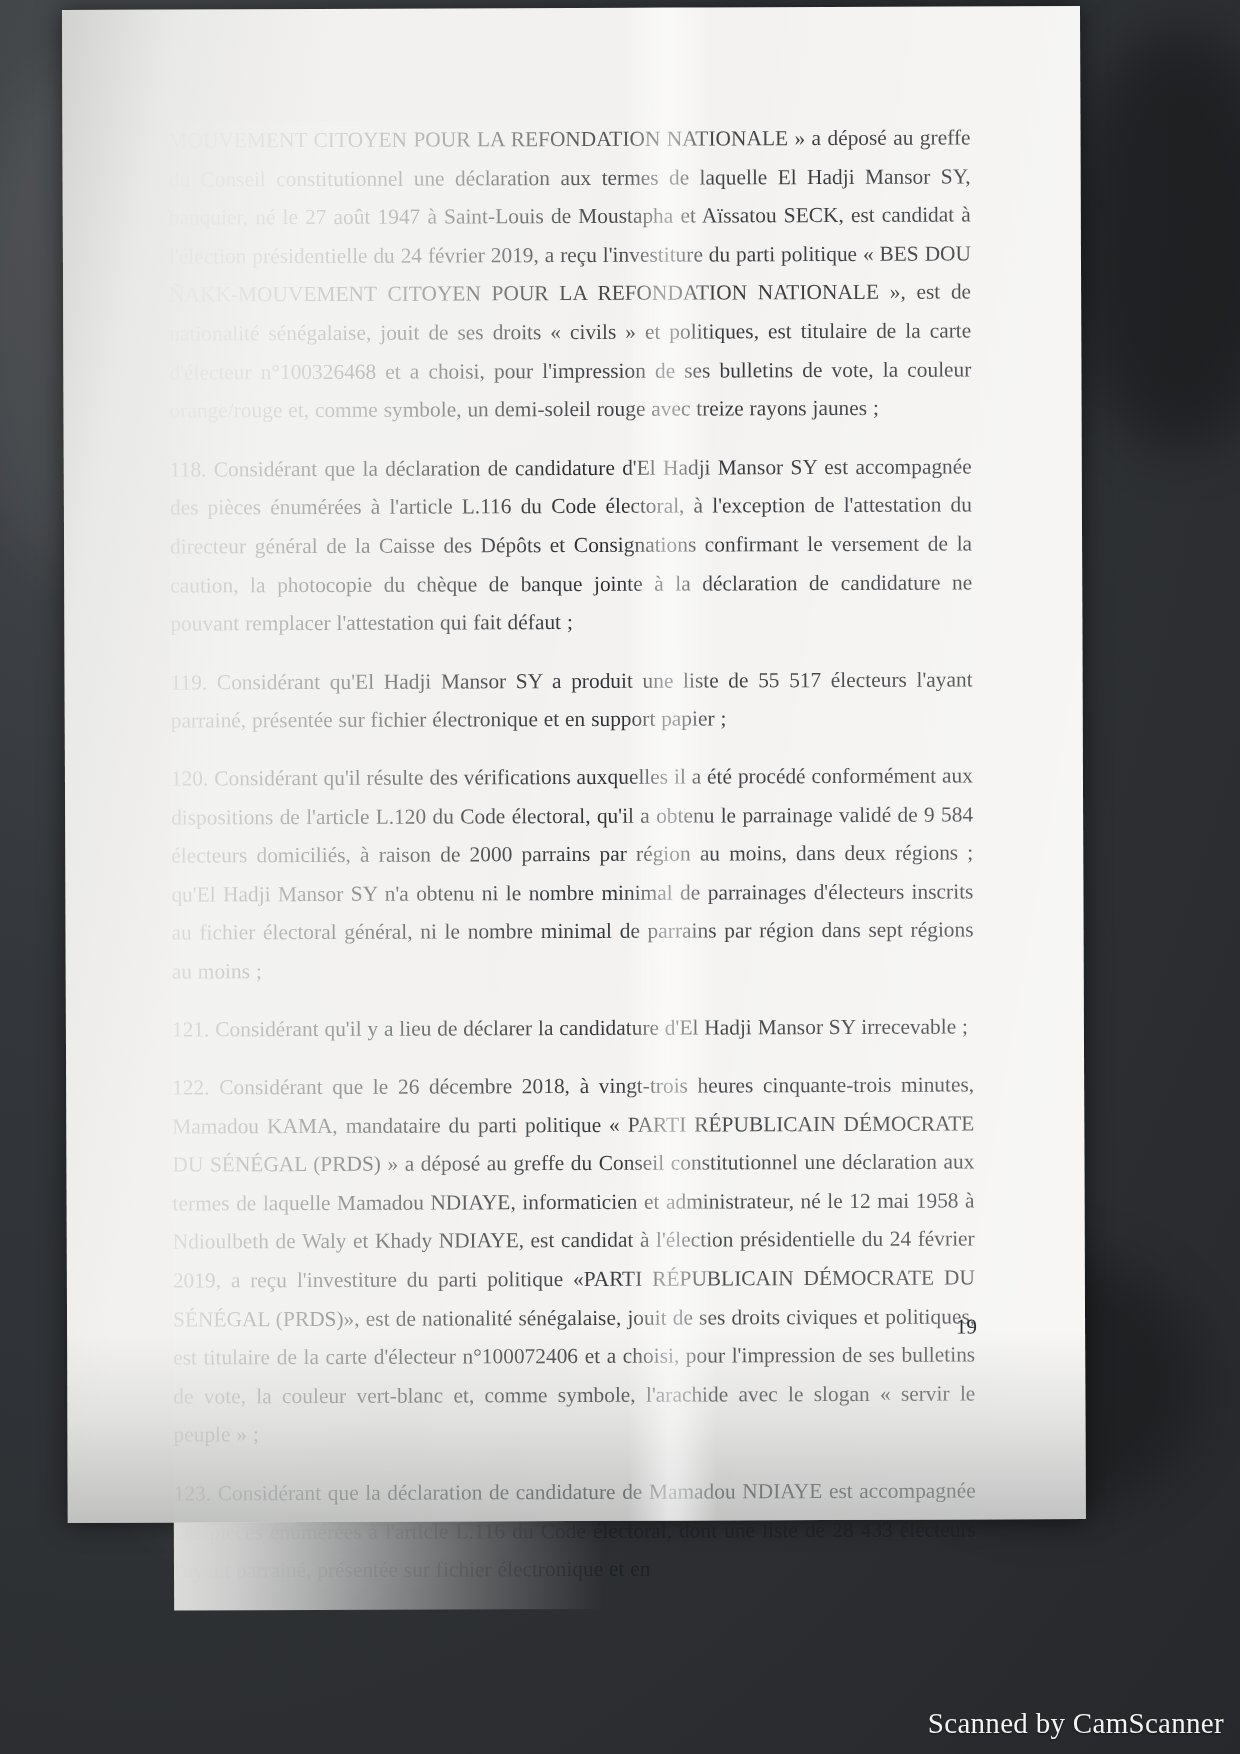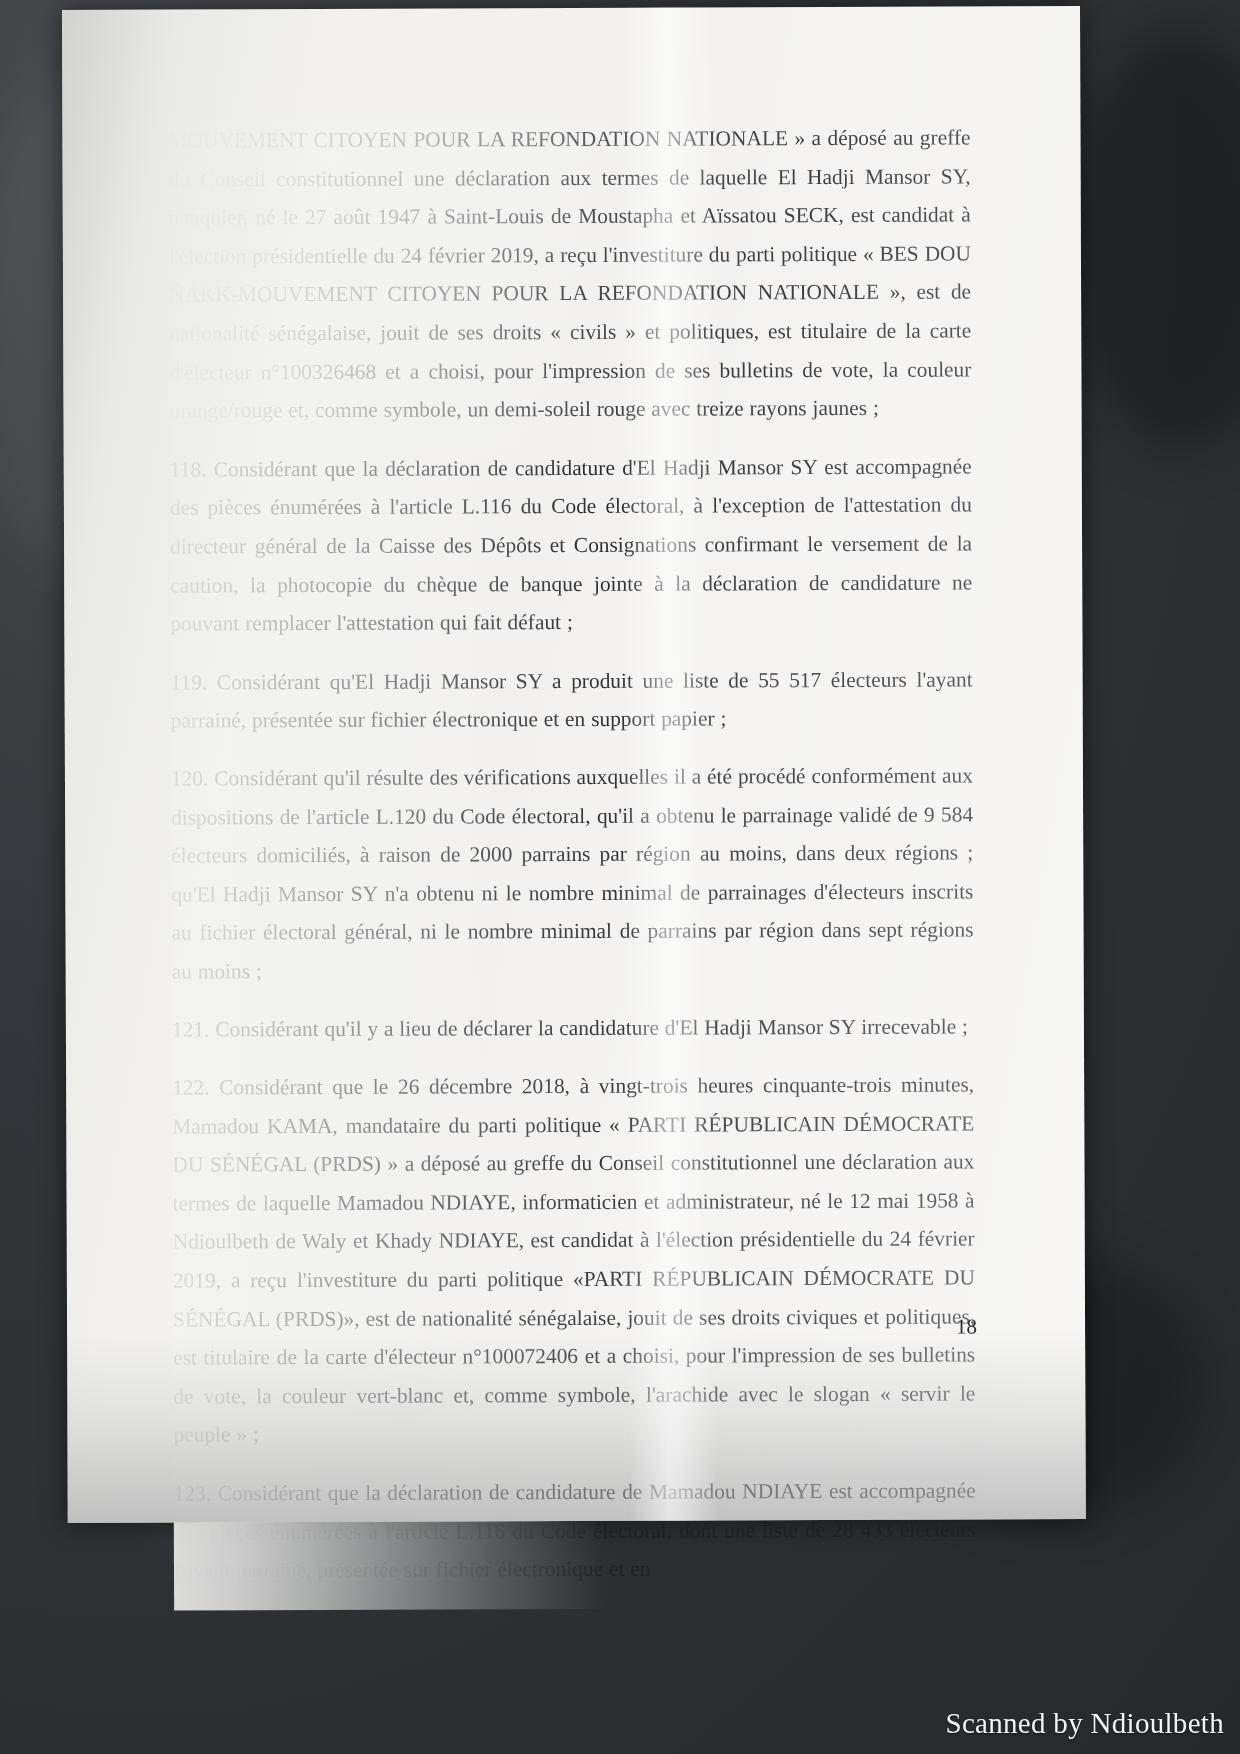--- a/index.html
+++ b/index.html
@@ -201,19 +201,19 @@
       <p class="doc-para tight">121. Considérant qu'il y a lieu de déclarer la candidature d'El Hadji Mansor SY irrecevable ;</p>
 
       <p class="doc-para">122. Considérant que le 26 décembre 2018, à vingt-trois heures cinquante-trois minutes, Mamadou KAMA, mandataire du parti politique « PARTI RÉPUBLICAIN DÉMOCRATE DU SÉNÉGAL (PRDS) » a déposé au greffe du Conseil constitutionnel une déclaration aux termes de laquelle Mamadou NDIAYE, informaticien et administrateur, né le 12 mai 1958 à Ndioulbeth de Waly et Khady NDIAYE, est candidat à l'élection présidentielle du 24 février 2019, a reçu l'investiture du parti politique «PARTI RÉPUBLICAIN DÉMOCRATE DU SÉNÉGAL (PRDS)», est de nationalité sénégalaise, jouit de ses droits civiques et politiques, est titulaire de la carte d'électeur n°100072406 et a choisi, pour l'impression de ses bulletins de vote, la couleur vert-blanc et, comme symbole, l'arachide avec le slogan « servir le peuple » ;</p>
 
       <p class="doc-para">123. Considérant que la déclaration de candidature de Mamadou NDIAYE est accompagnée des pièces énumérées à l'article L.116 du Code électoral, dont une liste de 28 433 électeurs l'ayant parrainé, présentée sur fichier électronique et en</p>
 
       <div id="fade-veil"></div>
       <div id="fade-veil-top"></div>
     </div>
 
-    <div id="page-number">18</div>
+    <div id="page-number">19</div>
 
   </div>
 
-  <div id="camscanner-watermark">Scanned by Ndioulbeth</div>
+  <div id="camscanner-watermark">Scanned by CamScanner</div>
 
 </div>
 
 </body></html>

